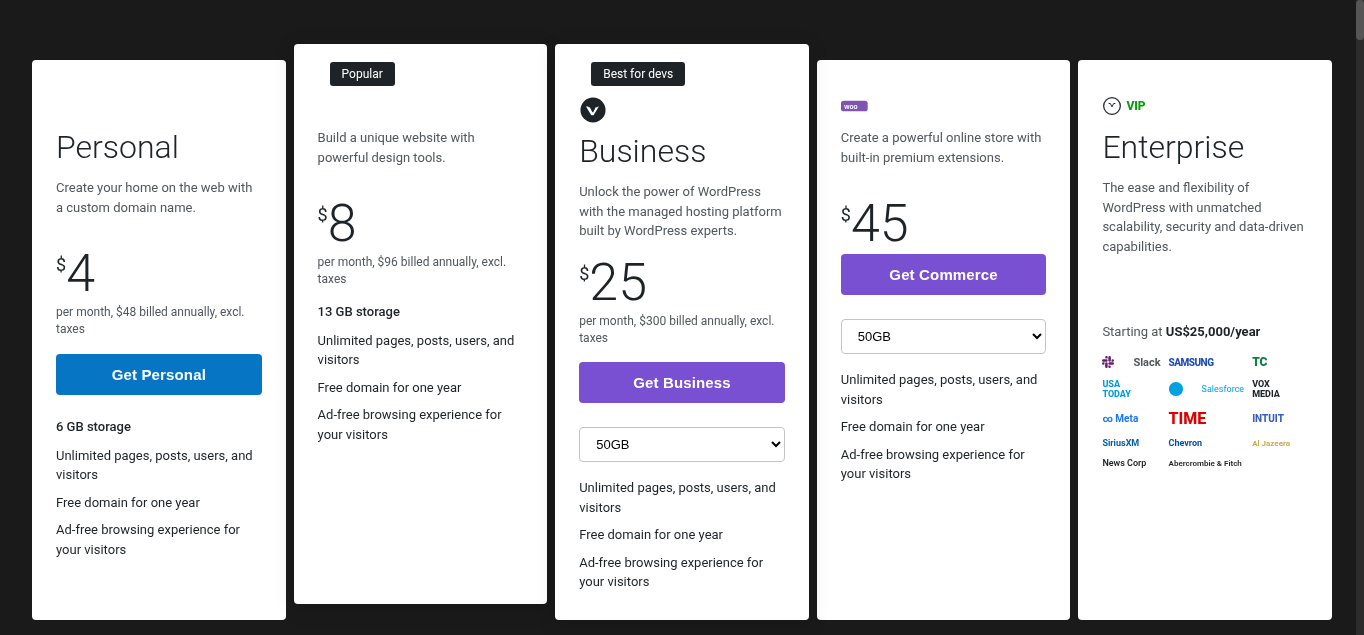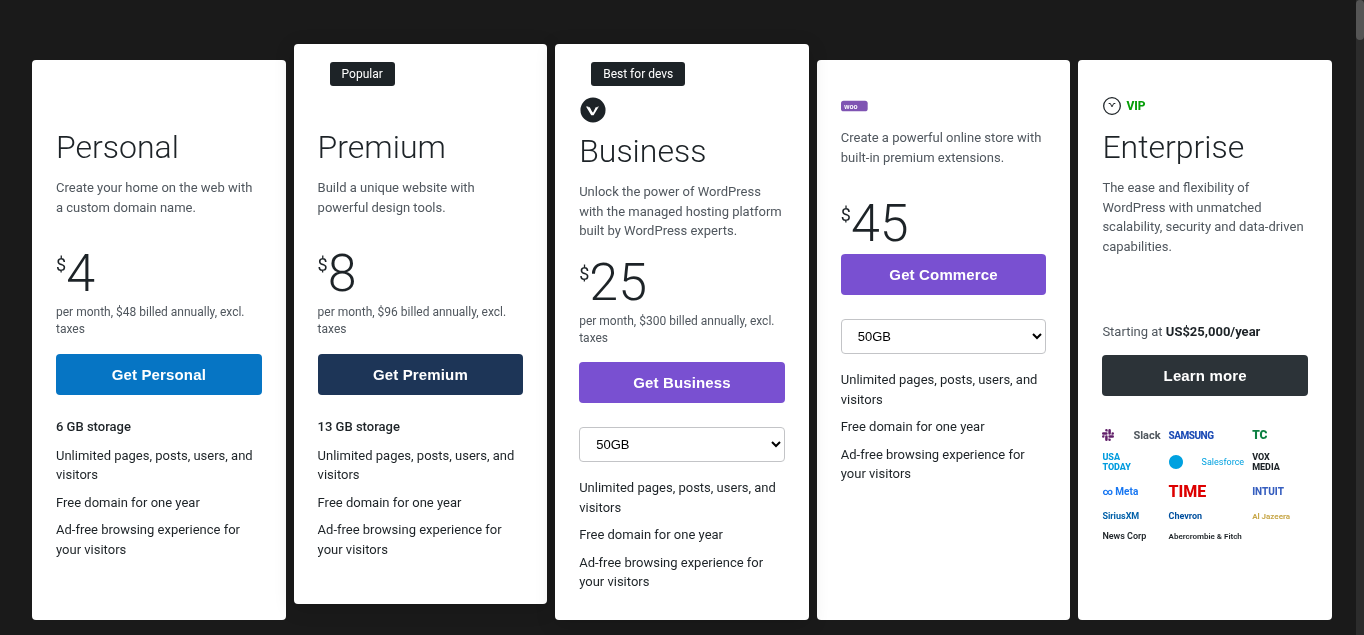--- a/index.html
+++ b/index.html
@@ -196,28 +196,26 @@
     <ul class="features-list">
       <li>Unlimited pages, posts, users, and visitors</li>
       <li>Free domain for one year</li>
       <li>Ad-free browsing experience for your visitors</li>
     </ul>
   </div>
 
   <div class="plan-card featured">
     <span class="badge badge-popular">Popular</span>
     <div class="plan-icon"></div>
-    <h2 class="plan-name">Premium</h2>
     <p class="plan-desc">Build a unique website with powerful design tools.</p>
     <div class="price-row">
       <span class="price-sup">$</span>
       <span class="price-main">8</span>
     </div>
     <p class="price-sub">per month, $96 billed annually, excl. taxes</p>
-    <button class="cta-btn btn-dark-blue">Get Premium</button>
     <p class="storage-label">13 GB storage</p>
     <ul class="features-list">
       <li>Unlimited pages, posts, users, and visitors</li>
       <li>Free domain for one year</li>
       <li>Ad-free browsing experience for your visitors</li>
     </ul>
   </div>
 
   <div class="plan-card featured" style="padding-top:52px;">
     <span class="badge badge-devs">Best for devs</span>
@@ -280,21 +278,20 @@
         <path d="M8 9h2l2 4 2-4h2" stroke="#1d2327" stroke-width="1.2" fill="none"></path>
       </svg>
       <span style="font-size:12px;font-weight:800;color:#069e08;margin-left:2px;">VIP</span>
     </div>
     <h2 class="plan-name">Enterprise</h2>
     <p class="plan-desc">The ease and flexibility of WordPress with unmatched scalability, security and data-driven capabilities.</p>
     <div style="height:52px;"></div>
     <p class="enterprise-starting">
       <span>Starting at </span><strong>US$25,000/year</strong>
     </p>
-    <button class="cta-btn btn-dark">Learn more</button>
     <div class="logo-grid">
       <span class="logo-item">
         <svg width="12" height="12" viewBox="0 0 24 24" fill="#611f69">
             <path d="M5.042 15.165a2.528 2.528 0 0 1-2.52 2.523A2.528 2.528 0 0 1 0 15.165a2.527 2.527 0 0 1 2.522-2.52h2.52v2.52zM6.313 15.165a2.527 2.527 0 0 1 2.521-2.52 2.527 2.527 0 0 1 2.521 2.52v6.313A2.528 2.528 0 0 1 8.834 24a2.528 2.528 0 0 1-2.521-2.522v-6.313zM8.834 5.042a2.528 2.528 0 0 1-2.521-2.52A2.528 2.528 0 0 1 8.834 0a2.528 2.528 0 0 1 2.521 2.522v2.52H8.834zM8.834 6.313a2.528 2.528 0 0 1 2.521 2.521 2.528 2.528 0 0 1-2.521 2.521H2.522A2.528 2.528 0 0 1 0 8.834a2.528 2.528 0 0 1 2.522-2.521h6.312zM18.956 8.834a2.528 2.528 0 0 1 2.522-2.521A2.528 2.528 0 0 1 24 8.834a2.528 2.528 0 0 1-2.522 2.521h-2.522V8.834zM17.688 8.834a2.528 2.528 0 0 1-2.523 2.521 2.527 2.527 0 0 1-2.52-2.521V2.522A2.527 2.527 0 0 1 15.165 0a2.528 2.528 0 0 1 2.523 2.522v6.312zM15.165 18.956a2.528 2.528 0 0 1 2.523 2.522A2.528 2.528 0 0 1 15.165 24a2.527 2.527 0 0 1-2.52-2.522v-2.522h2.52zM15.165 17.688a2.527 2.527 0 0 1-2.52-2.523 2.526 2.526 0 0 1 2.52-2.52h6.313A2.527 2.527 0 0 1 24 15.165a2.528 2.528 0 0 1-2.522 2.523h-6.313z"></path>
           </svg>
         <span style="font-size:11px;font-weight:700;color:#50575e;">Slack</span>
       </span>
       <span class="logo-item bold-text" style="font-size:10px;font-weight:800;letter-spacing:-0.5px;color:#1c4bb5;">SAMSUNG</span>
       <span class="logo-item" style="font-size:12px;font-weight:900;color:#0d8042;">TC</span>
       <span class="logo-item" style="font-size:9px;font-weight:800;color:#009bde;">USA<br>TODAY</span>

